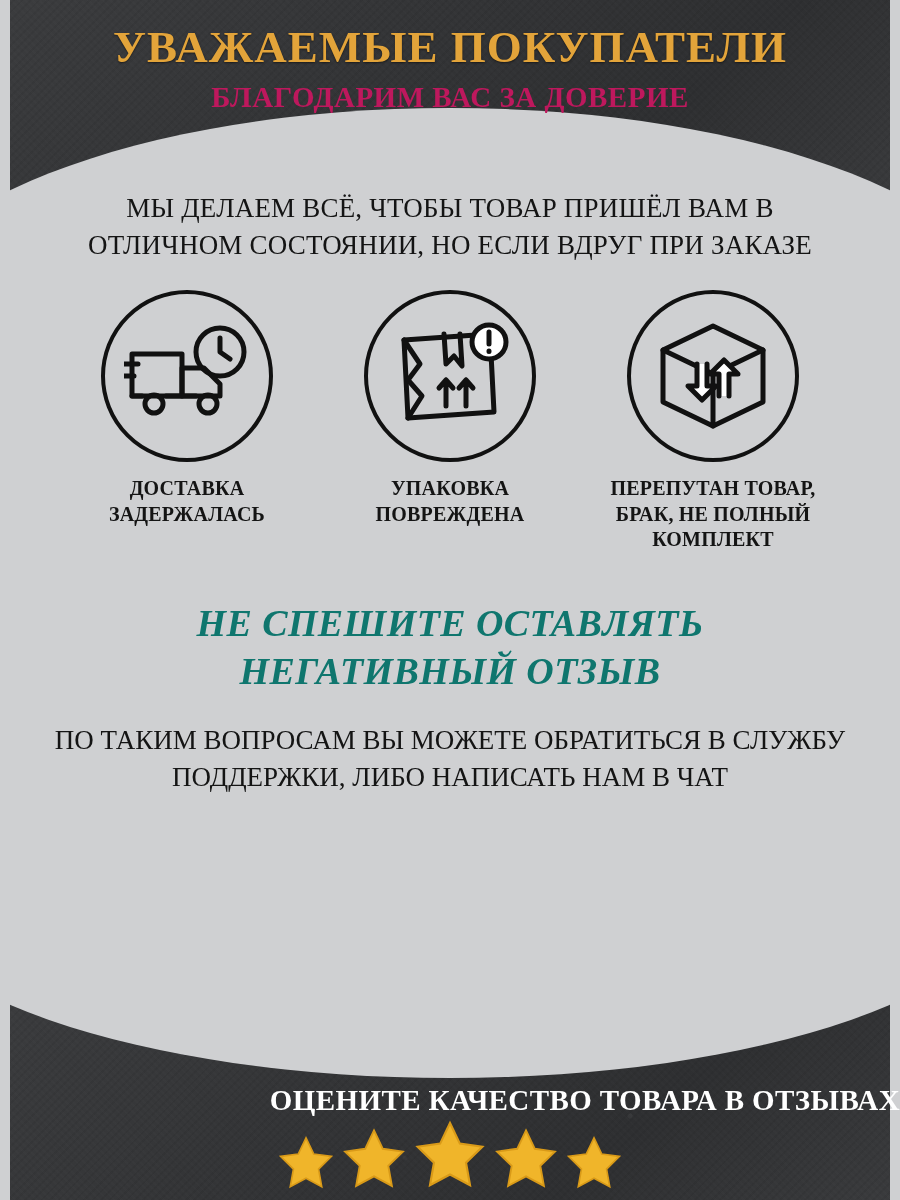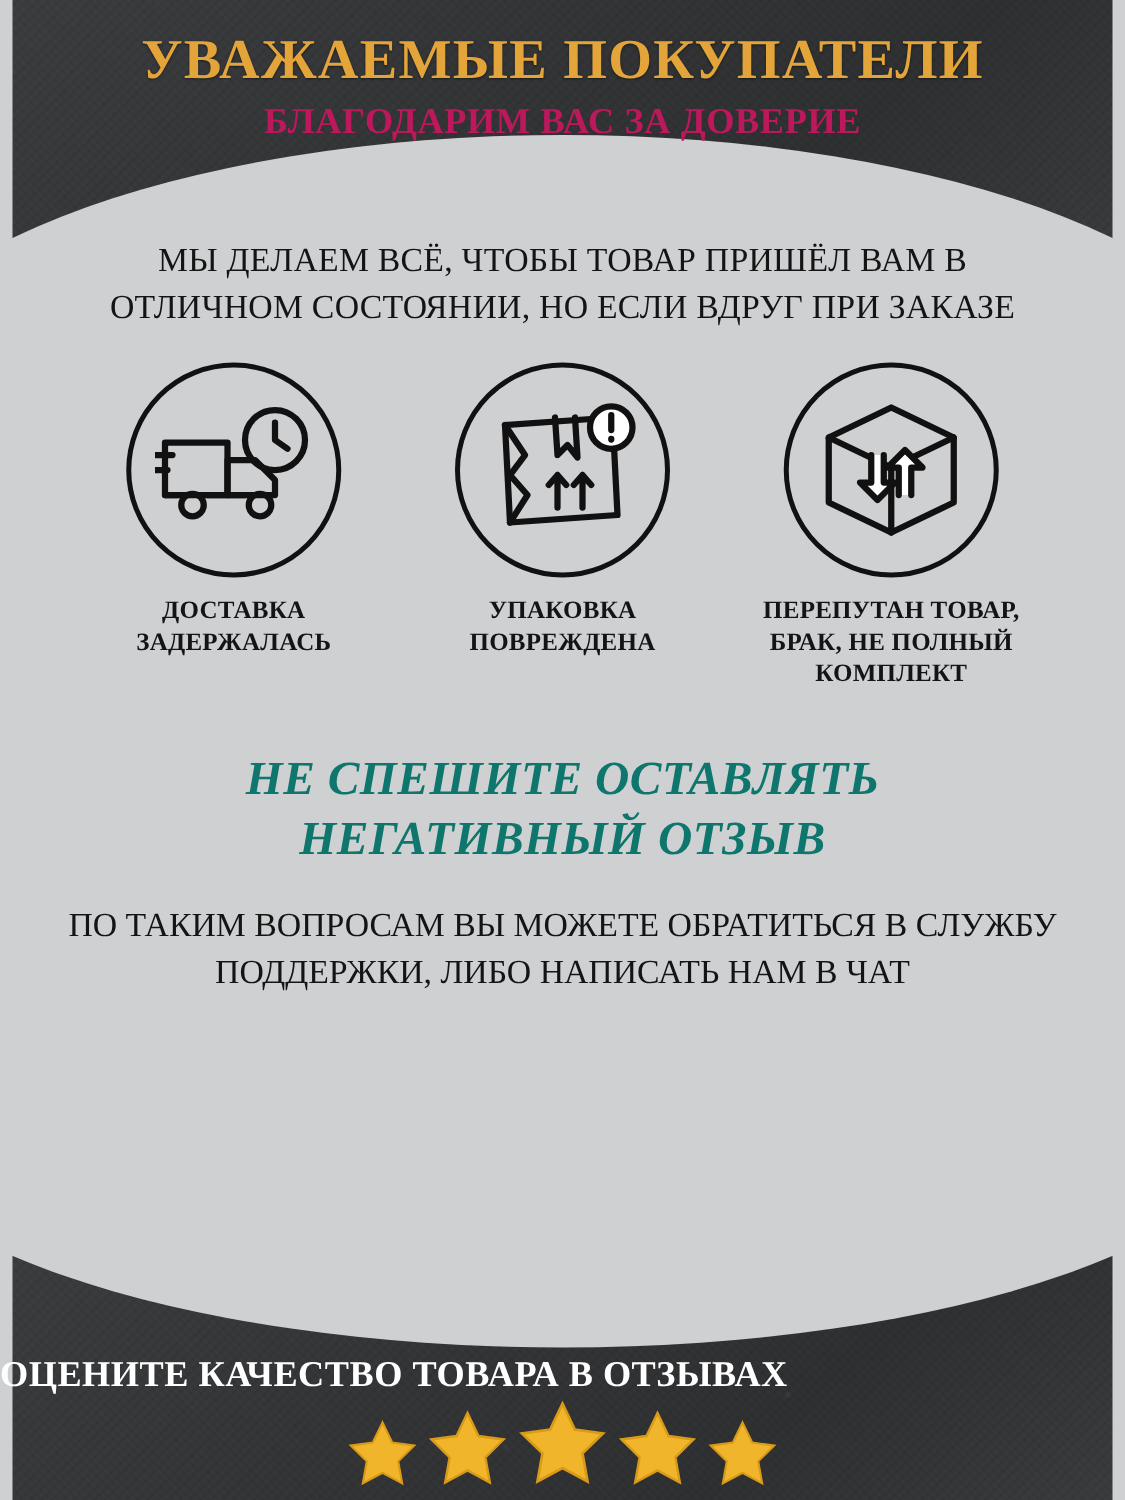--- a/index.html
+++ b/index.html
@@ -171,21 +171,21 @@
     line-height: 1.37;
     padding: 0 8px;
   }
 
   
   .bottom-text {
     position: absolute;
     left: 0; right: 0;
     bottom: 82px;
     z-index: 8;
-    text-align: left;
+    text-align: right;
     color: #ffffff;
     font-size: 29px;
     font-weight: bold;
     line-height: 1.2;
     letter-spacing: 0.4px;
   }
   .stars {
     position: absolute;
     left: 0; right: 0;
     bottom: 8px;

